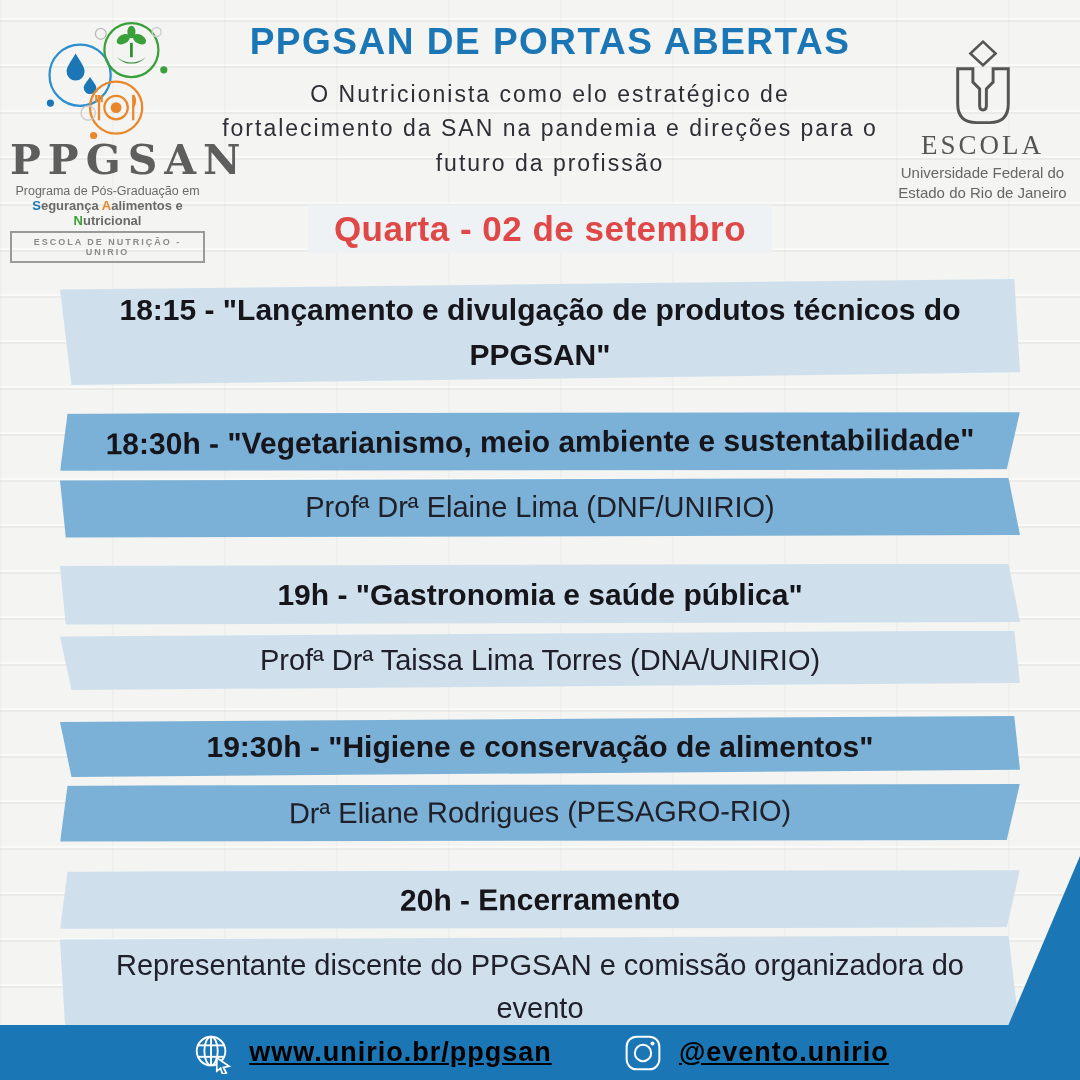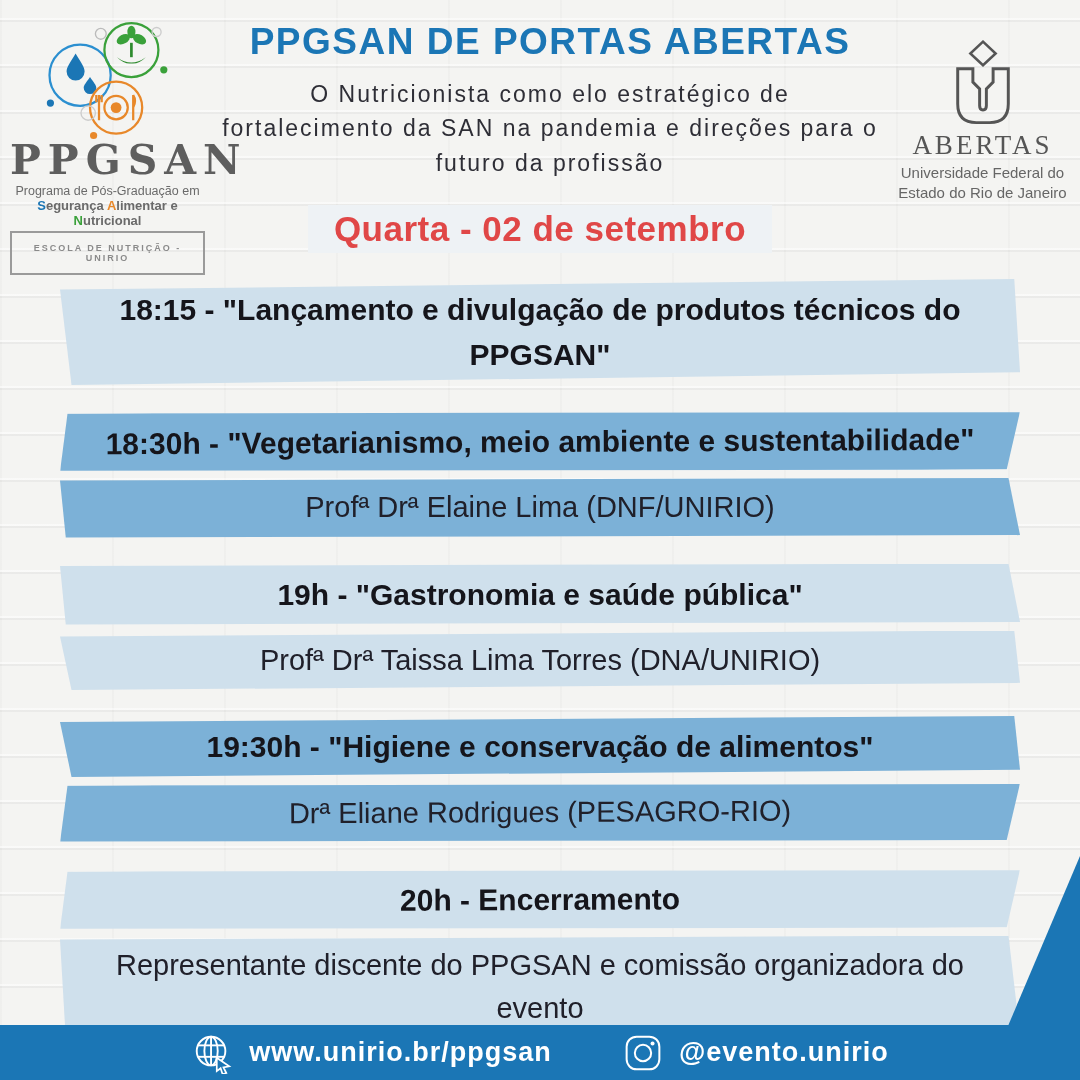--- a/index.html
+++ b/index.html
@@ -22,21 +22,21 @@
   .logo-ppgsan { width:195px; text-align:center; flex:none; }
   .logo-ppgsan .wordmark {
     font-family:"DejaVu Serif", serif; font-weight:bold; font-size:41px;
     letter-spacing:7px; color:#5e5e5e; line-height:1; margin-top:-4px;
   }
   .logo-ppgsan .tag1 { font-size:12.5px; color:#6a6a6a; margin-top:3px;text-align:center; }
   .logo-ppgsan .tag2 { font-size:13px; color:#6a6a6a; font-weight:bold; }
   .ltr-s{color:#1b76b5;} .ltr-a{color:#e8882a;} .ltr-n{color:#3aa13a;}
   .logo-ppgsan .school {
     display:inline-block; font-size:9px; letter-spacing:2px; color:#8a8a8a;
-    border:2px solid #9a9a9a; padding:10px 7px; margin-top:3px; font-weight:bold;
+    border:2px solid #9a9a9a; padding:4px 7px; margin-top:3px; font-weight:bold;
   }
   .header-center { flex:1; text-align:center; padding-top:8px; }
   .main-title {
     color:#1b76b5; font-size:37px; font-weight:800; letter-spacing:1.5px;
     line-height:1.1;
   }
   .subtitle {
     margin:14px auto 0 auto; max-width:660px;
     font-size:23px; letter-spacing:2px; color:#2e2e36; line-height:1.5;
   }
@@ -75,21 +75,21 @@
   .footer-wedge {
     position:absolute; right:0; bottom:54px; width:72px; height:170px;
     background:#1b76b5; clip-path:polygon(100% 0, 100% 100%, 0 100%);
   }
   .footer {
     position:absolute; left:0; bottom:0; width:1080px; height:55px;
     background:#1b76b5; display:flex; align-items:center;
     justify-content:space-evenly; padding:0 120px;
   }
   .footer-group { display:flex; align-items:center; gap:16px; color:#fff; }
-  .footer-label { font-size:27px; font-weight:600; letter-spacing:1px; color:#ffffff; }
+  .footer-label { font-size:27px; font-weight:600; letter-spacing:1px; color:#000000;text-decoration:underline; }
   .footer svg { display:block; }
 </style>
 </head>
 <body>
 
 <div class="poster">
 
   <div class="header">
 
     <div class="logo-ppgsan">
@@ -120,35 +120,35 @@
 
         <circle cx="22" cy="99" r="4" fill="#1b76b5"></circle>
         <circle cx="148" cy="62" r="4" fill="#3aa13a"></circle>
         <circle cx="70" cy="135" r="4" fill="#e8882a"></circle>
         <circle cx="78" cy="22" r="6" fill="none" stroke="#bbb" stroke-width="1.5"></circle>
         <circle cx="64" cy="110" r="8" fill="none" stroke="#ccc" stroke-width="1.5"></circle>
         <circle cx="140" cy="20" r="5" fill="none" stroke="#ccc" stroke-width="1.5"></circle>
       </svg>
       <div class="wordmark">PPGSAN</div>
       <div class="tag1">Programa de Pós-Graduação em</div>
-      <div class="tag2"><span class="ltr-s">S</span><span>egurança </span><span class="ltr-a">A</span><span>limentar e </span><span class="ltr-n">N</span><span>utricional</span></div>
+      <div class="tag2"><span class="ltr-s">S</span><span>egurança </span><span class="ltr-a">A</span><span>alimentos e </span><span class="ltr-n">N</span><span>utricional</span></div>
       <div class="school">ESCOLA DE NUTRIÇÃO - UNIRIO</div>
     </div>
 
     <div class="header-center">
       <h1 class="main-title">PPGSAN DE PORTAS ABERTAS</h1>
       <p class="subtitle">O Nutricionista como elo estratégico de fortalecimento da SAN na pandemia e direções para o futuro da profissão</p>
     </div>
 
     <div class="logo-unirio">
       <svg width="104" height="86" viewBox="0 0 120 102">
         <polygon points="60,2 75,16 60,30 45,16" fill="none" stroke="#555" stroke-width="3"></polygon>
         <path d="M30,34 L48,34 L48,50 L56,58 L56,78 Q56,83 60,83 Q64,83 64,78 L64,58 L72,50 L72,34 L90,34 L90,76 Q90,98 68,98 L52,98 Q30,98 30,76 Z" fill="none" stroke="#555" stroke-width="3.5"></path>
       </svg>
-      <div class="uni-name">ABERTAS</div>
+      <div class="uni-name">ESCOLA</div>
       <div class="uni-desc">Universidade Federal do Estado do Rio de Janeiro</div>
     </div>
   </div>
 
   <div class="date-heading">
     <span>Quarta - 02 de setembro</span>
   </div>
 
   <div class="schedule">
 

